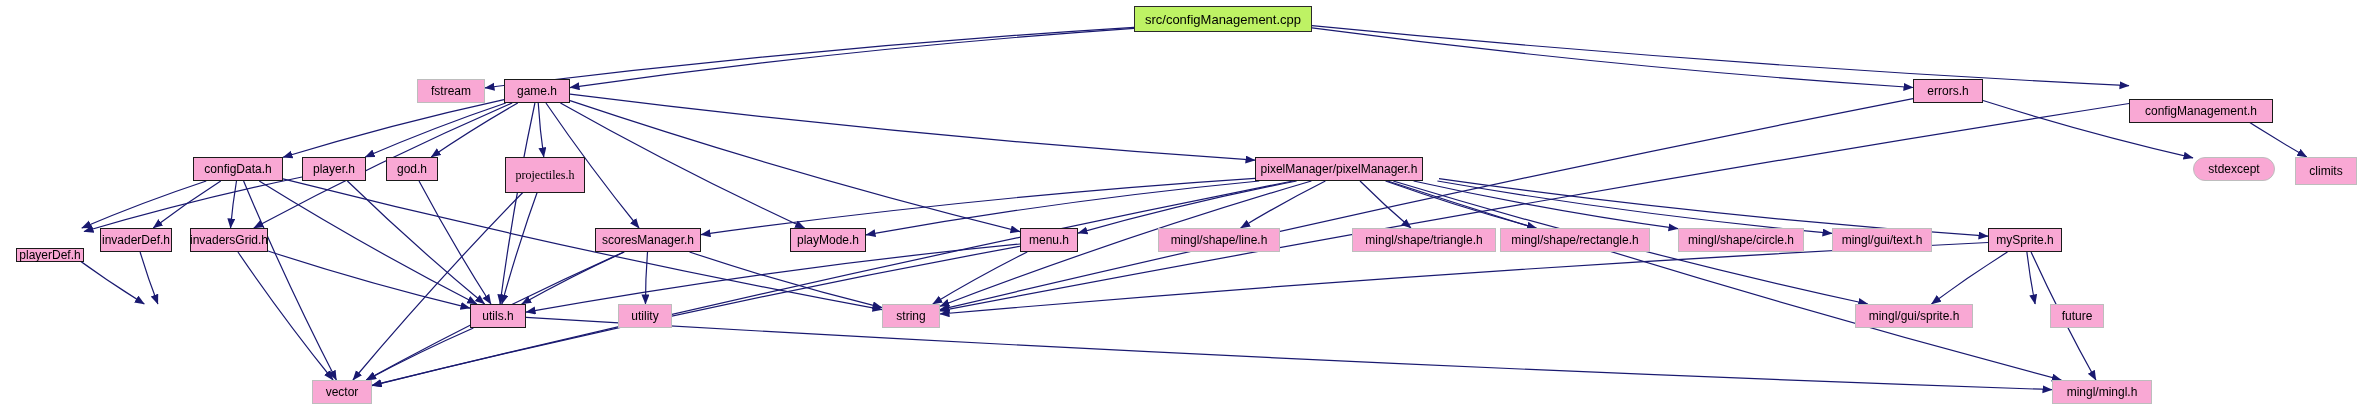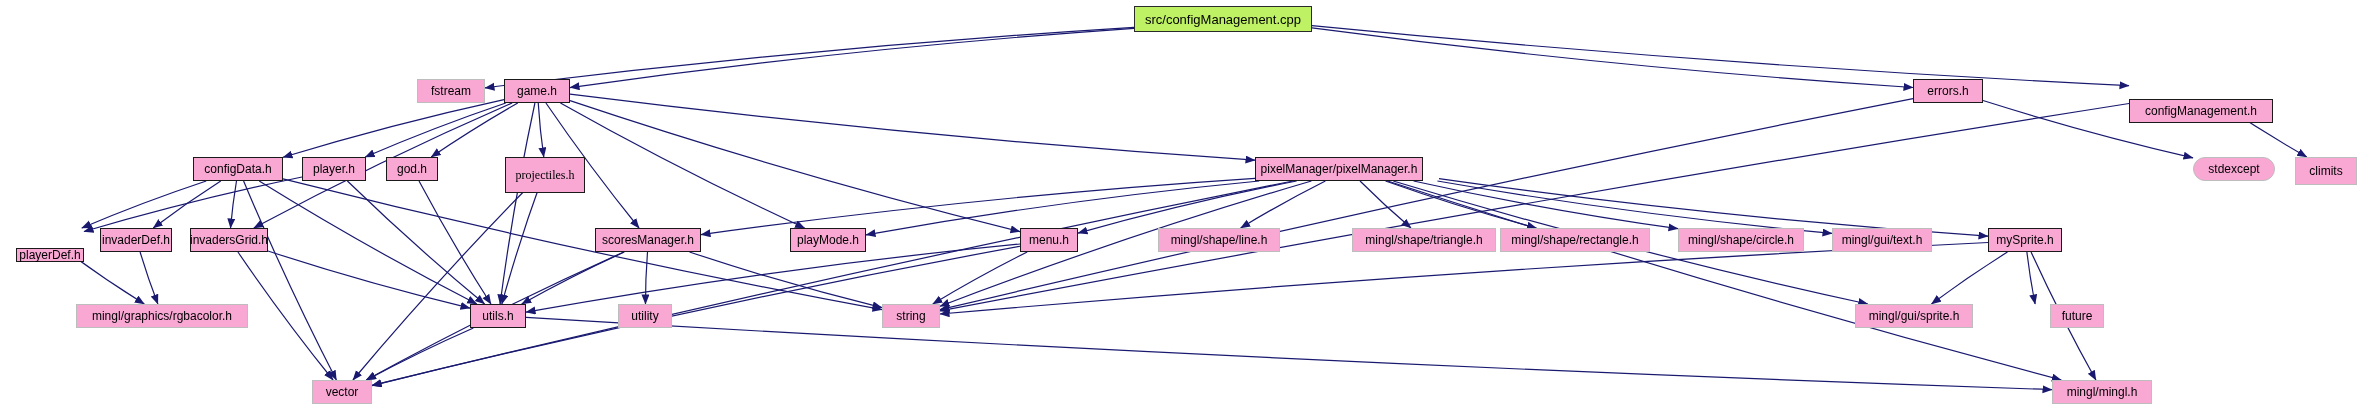--- a/index.html
+++ b/index.html
@@ -137,21 +137,20 @@
     <div class="node internal" style="left: 190px; top: 228px; width: 78px; height: 24px;">invadersGrid.h</div>
     <div class="node internal" style="left: 595px; top: 228px; width: 106px; height: 24px;">scoresManager.h</div>
     <div class="node internal" style="left: 790px; top: 228px; width: 76px; height: 24px;">playMode.h</div>
     <div class="node internal" style="left: 1020px; top: 228px; width: 58px; height: 24px;">menu.h</div>
     <div class="node external" style="left: 1158px; top: 228px; width: 122px; height: 24px;">mingl/shape/line.h</div>
     <div class="node external" style="left: 1352px; top: 228px; width: 144px; height: 24px;">mingl/shape/triangle.h</div>
     <div class="node external" style="left: 1500px; top: 228px; width: 150px; height: 24px;">mingl/shape/rectangle.h</div>
     <div class="node external" style="left: 1678px; top: 228px; width: 126px; height: 24px;">mingl/shape/circle.h</div>
     <div class="node external" style="left: 1832px; top: 228px; width: 100px; height: 24px;">mingl/gui/text.h</div>
     <div class="node internal" style="left: 1988px; top: 228px; width: 74px; height: 24px;">mySprite.h</div>
-    <div class="node external" style="left: 76px; top: 304px; width: 172px; height: 24px;">mingl/graphics/rgbacolor.h</div>
     <div class="node internal" style="left: 470px; top: 304px; width: 56px; height: 24px;">utils.h</div>
     <div class="node external" style="left: 618px; top: 304px; width: 54px; height: 24px; text-align: right;">utility</div>
     <div class="node external" style="left: 882px; top: 304px; width: 58px; height: 24px;">string</div>
     <div class="node external" style="left: 1855px; top: 304px; width: 118px; height: 24px;">mingl/gui/sprite.h</div>
     <div class="node external" style="left: 2010px; top: 304px; width: 54px; height: 24px; margin-left: 40px;">future</div>
     <div class="node external" style="left: 312px; top: 380px; width: 60px; height: 24px;">vector</div>
     <div class="node external" style="left: 2052px; top: 380px; width: 100px; height: 24px;">mingl/mingl.h</div>
   </div>
 
 </body></html>

